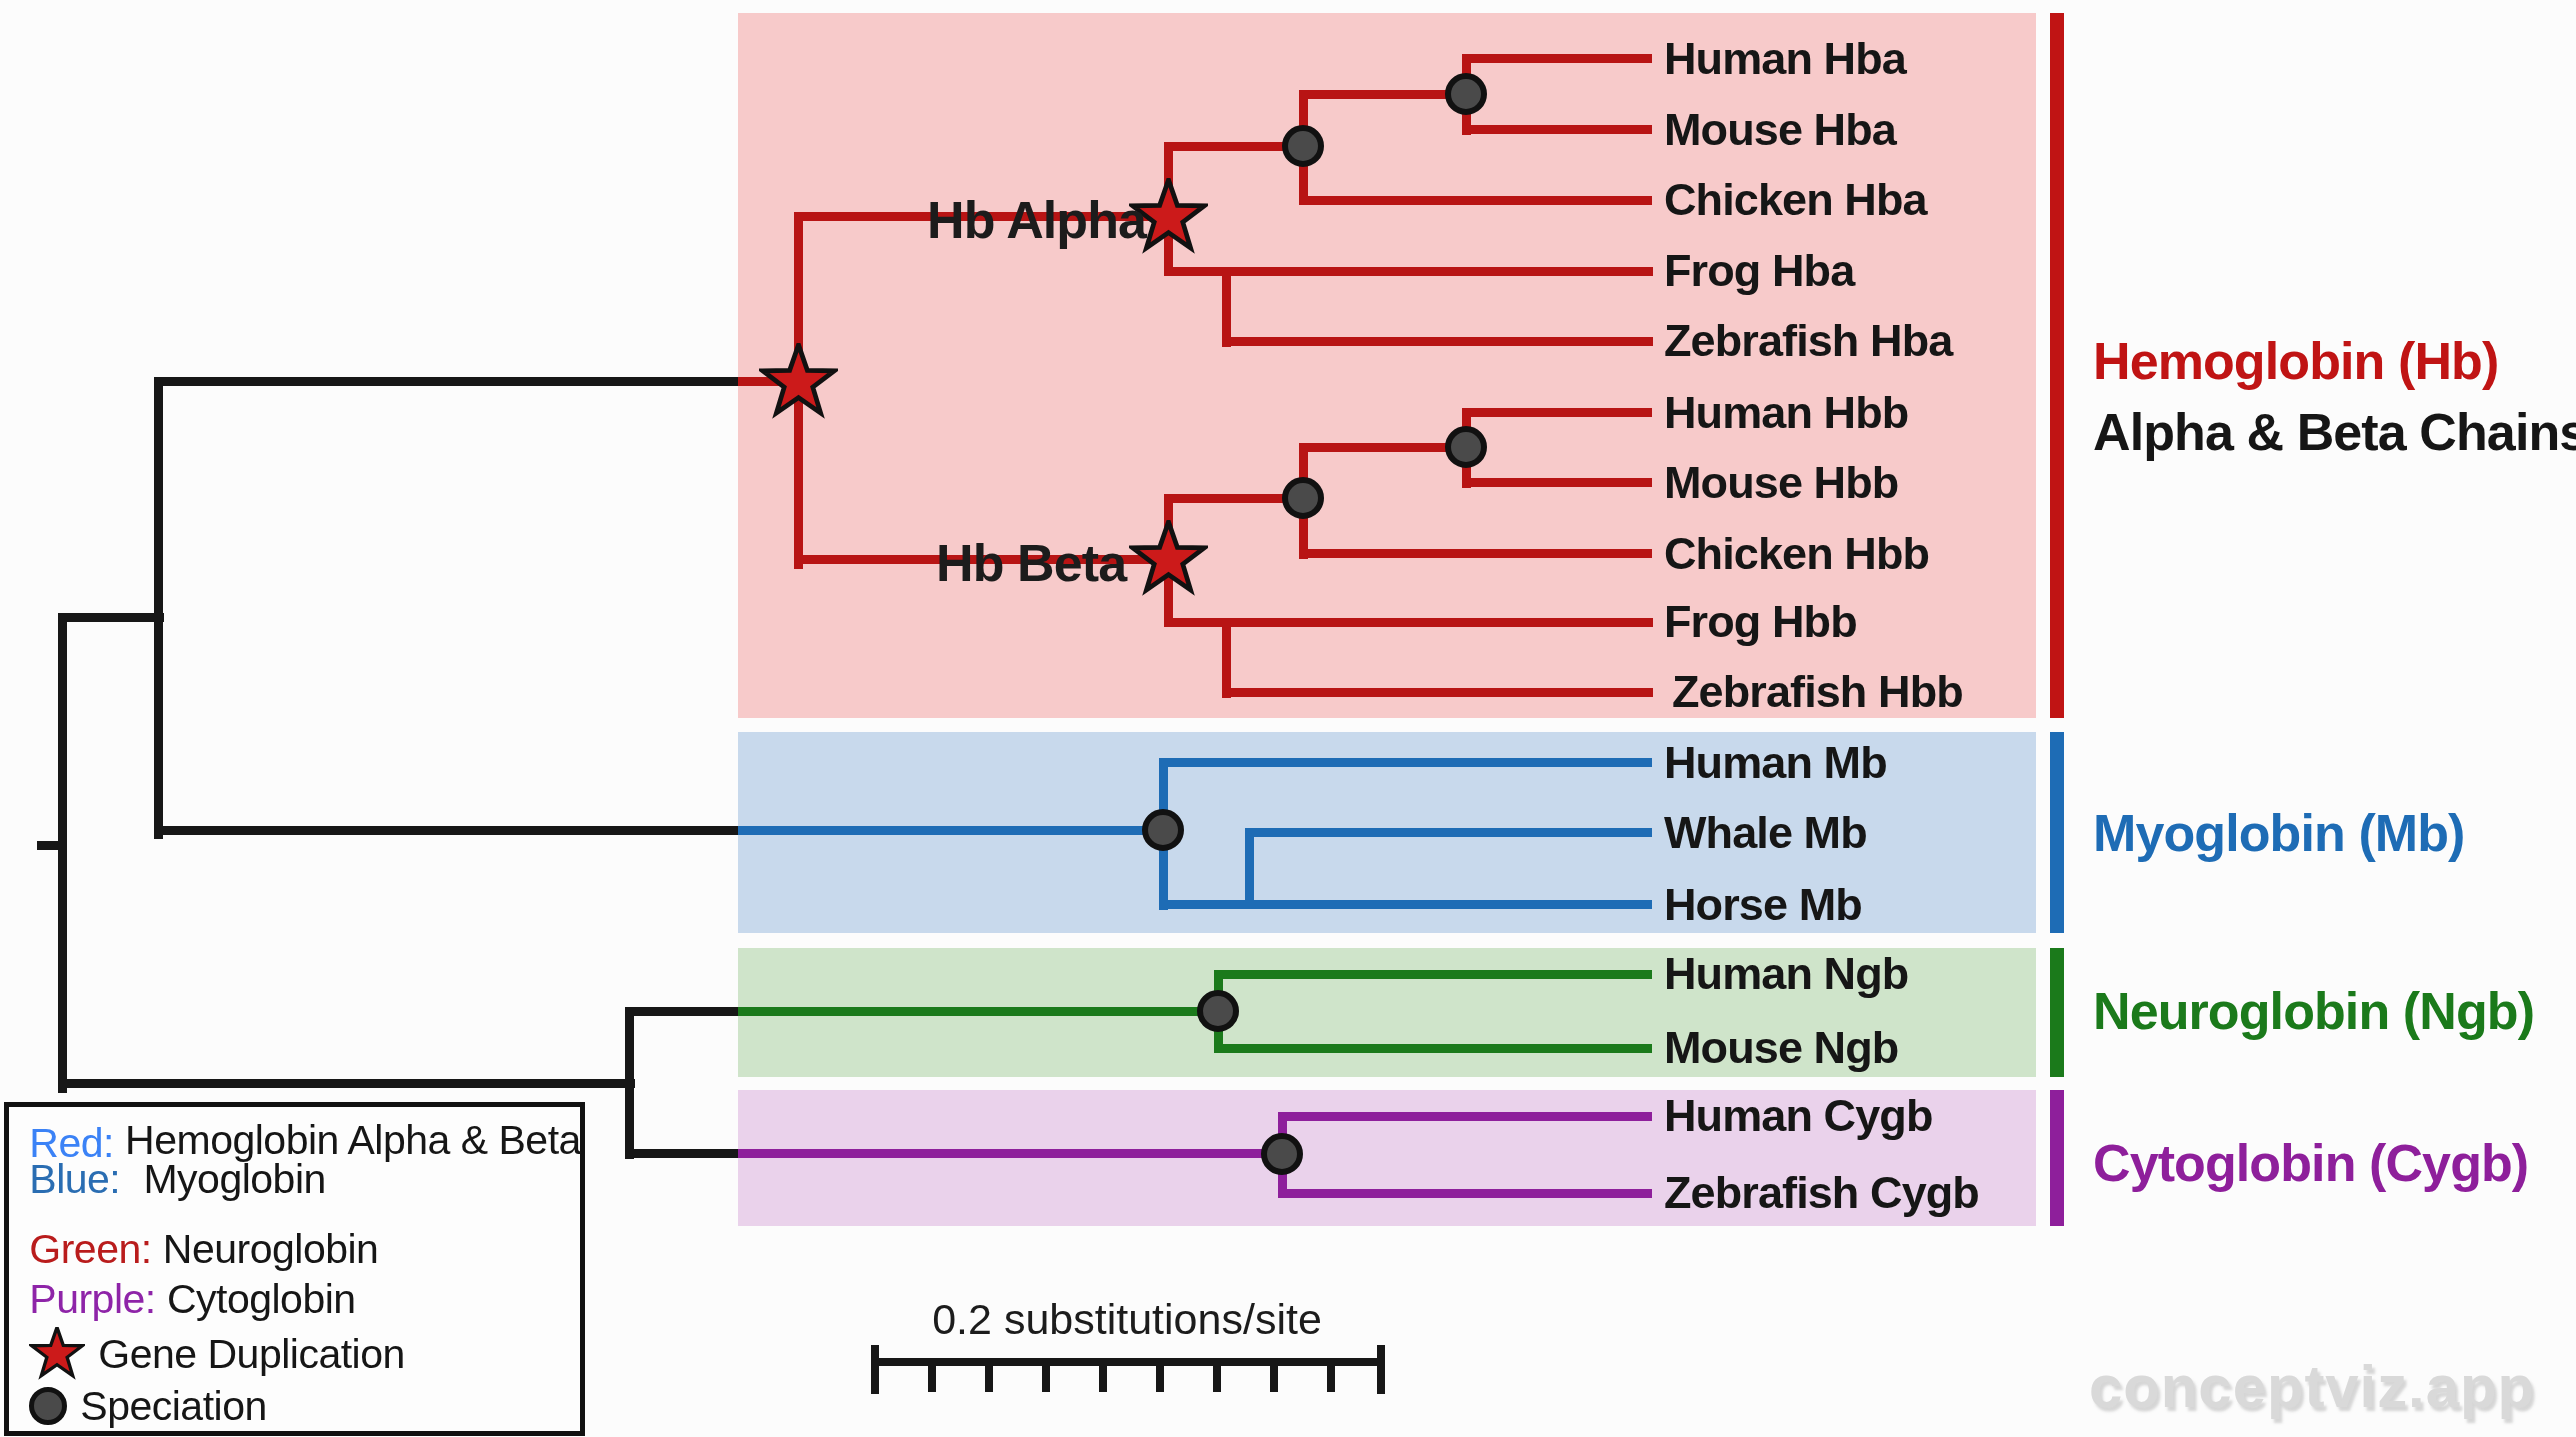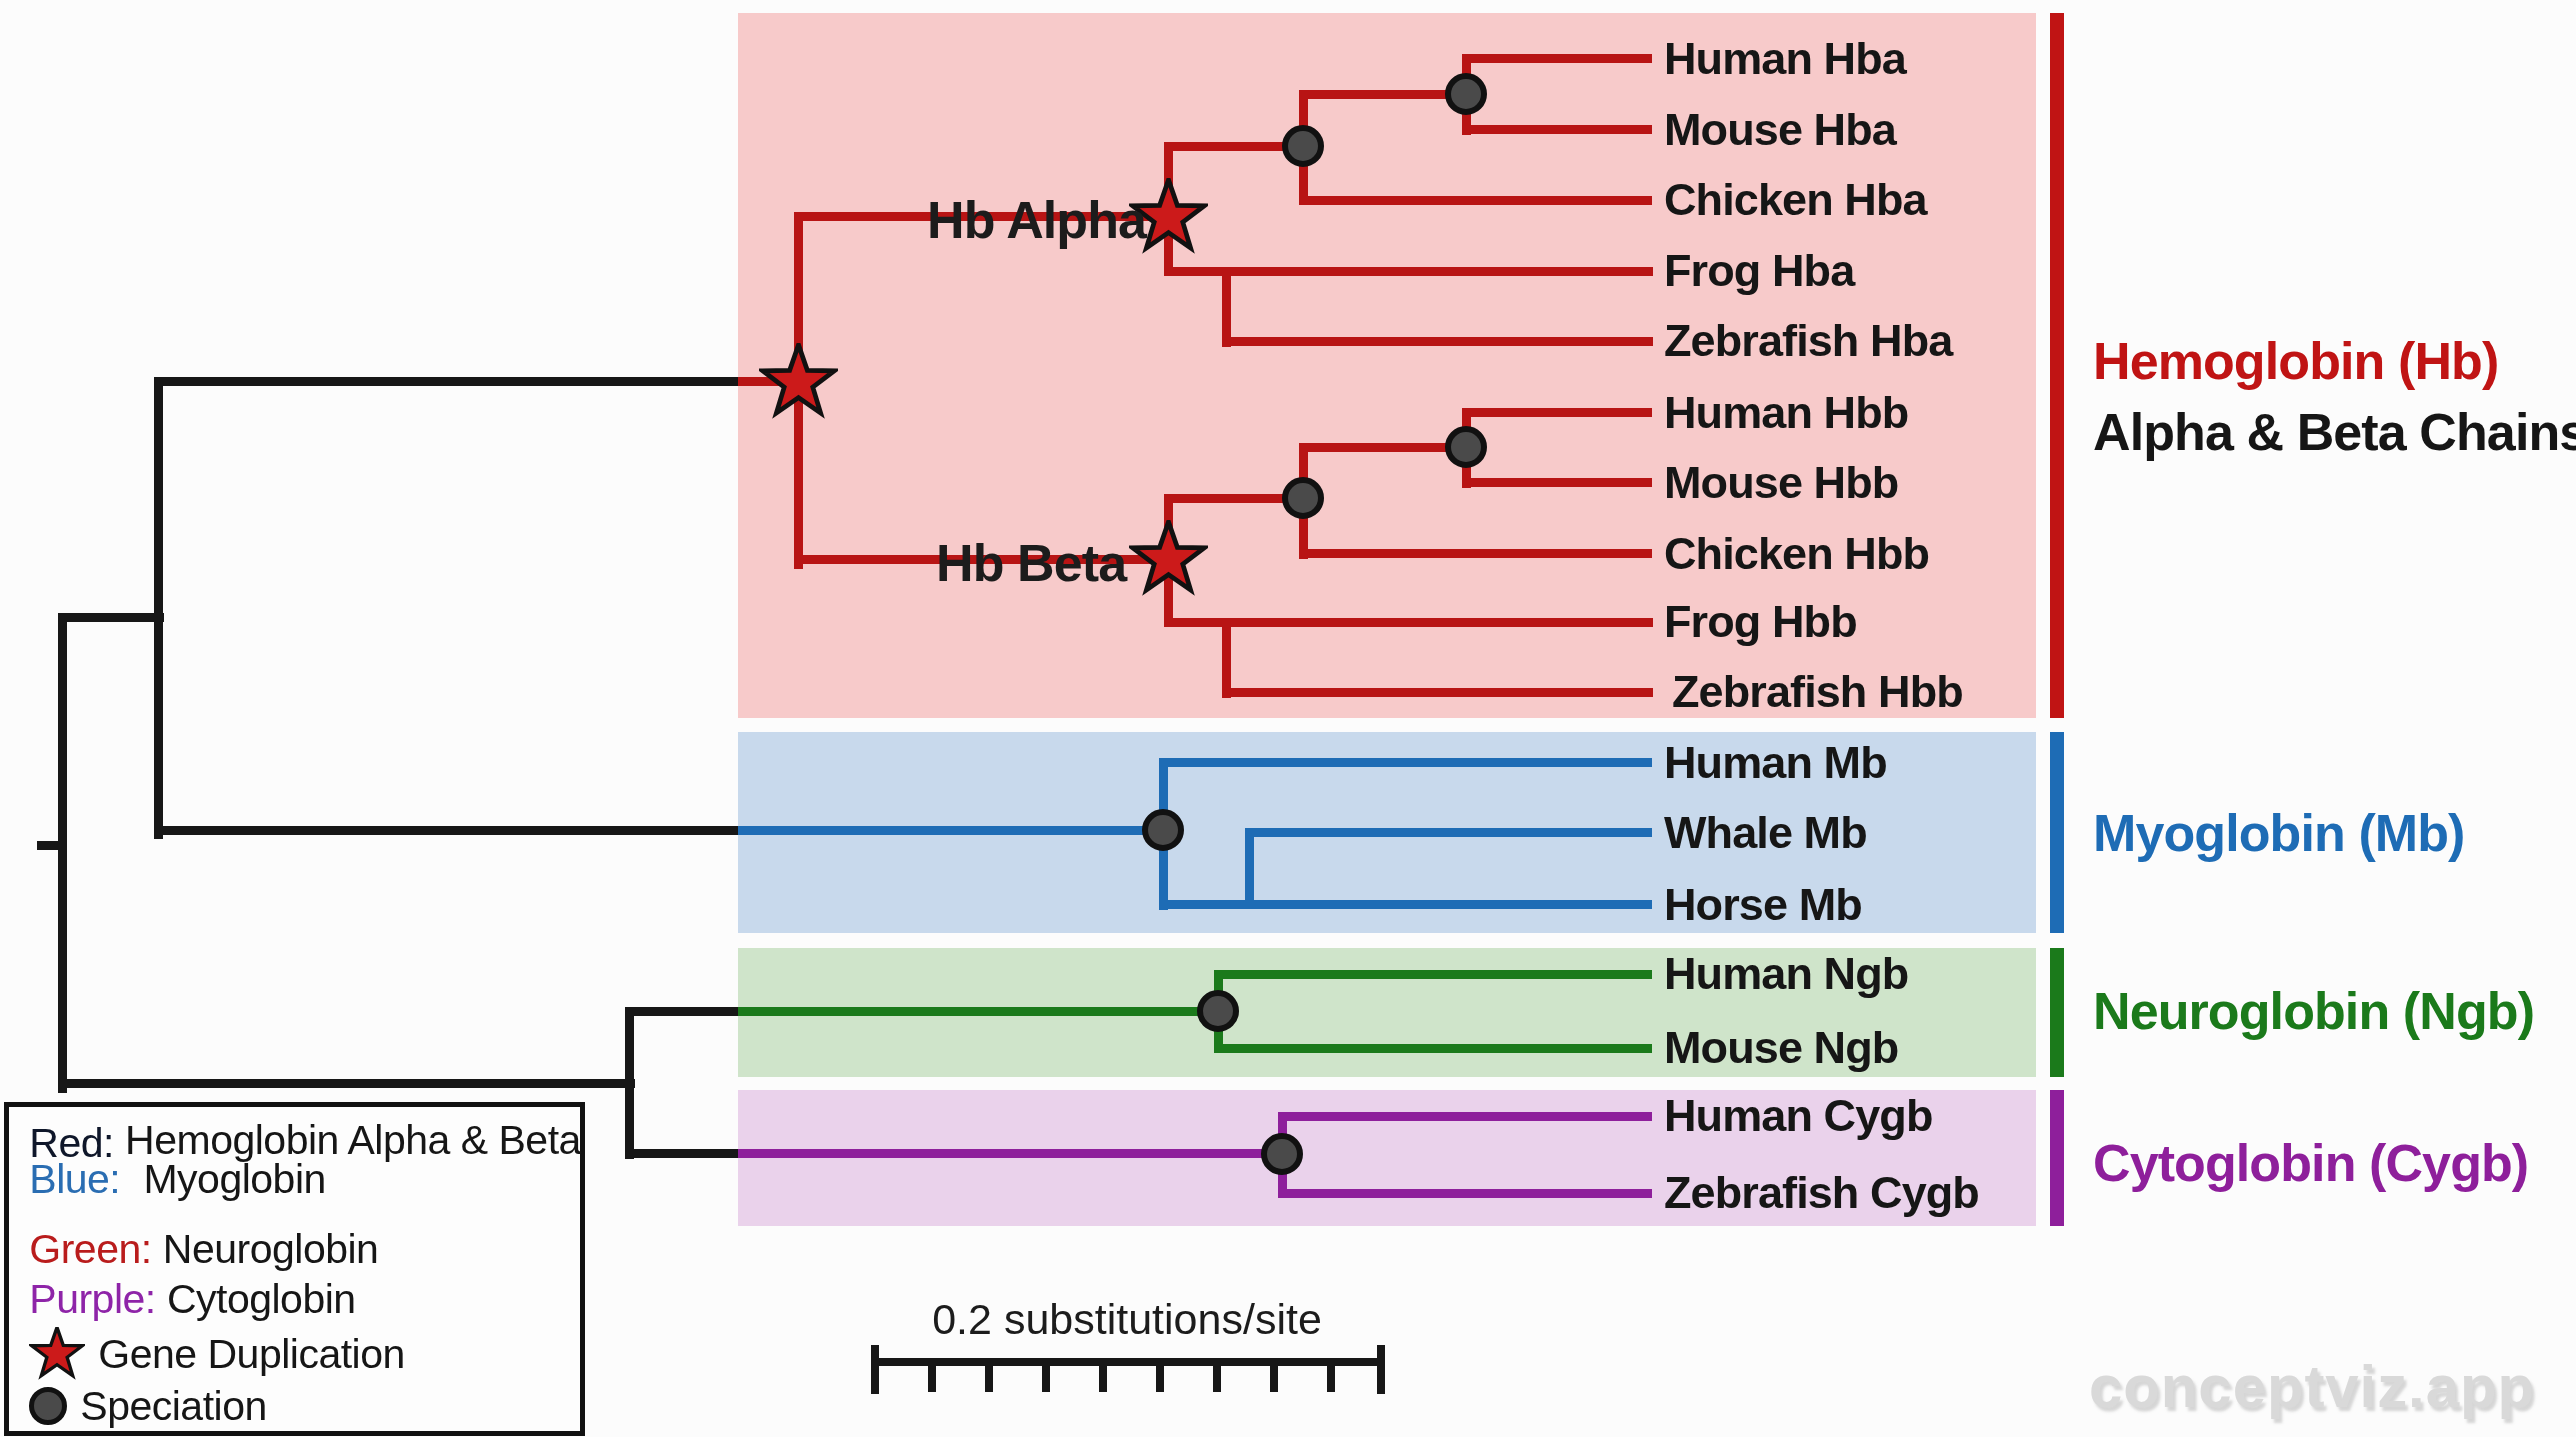--- a/index.html
+++ b/index.html
@@ -169,21 +169,21 @@
   <div class="group-label" style="top:326px;">
     <div style="color:#c01414;">Hemoglobin (Hb)</div>
     <div style="color:#161616;">Alpha &amp; Beta Chains</div>
   </div>
   <div class="group-label" style="top:798px;color:#1e6cb5;">Myoglobin (Mb)</div>
   <div class="group-label" style="top:976px;color:#1b7a1b;">Neuroglobin (Ngb)</div>
   <div class="group-label" style="top:1128px;color:#8e1f9b;">Cytoglobin (Cygb)</div>
 
   <div class="legend-box">
     <div class="legend-row" style="top:7.5px;">
-      <span class="legend-term" style="color:#0f172a;margin-top:6px;">Red:</span>
+      <span class="legend-term" style="color:#3b82f6;margin-top:6px;">Red:</span>
       <span class="legend-desc">Hemoglobin Alpha &amp; Beta</span>
     </div>
     <div class="legend-row" style="top:46px;gap:12px;">
       <span class="legend-term" style="color:#2a6db2;">Blue:</span>
       <span class="legend-desc">Myoglobin</span>
     </div>
     <div class="legend-row" style="top:116px;">
       <span class="legend-term" style="color:#b91c1c;">Green:</span>
       <span class="legend-desc">Neuroglobin</span>
     </div>

